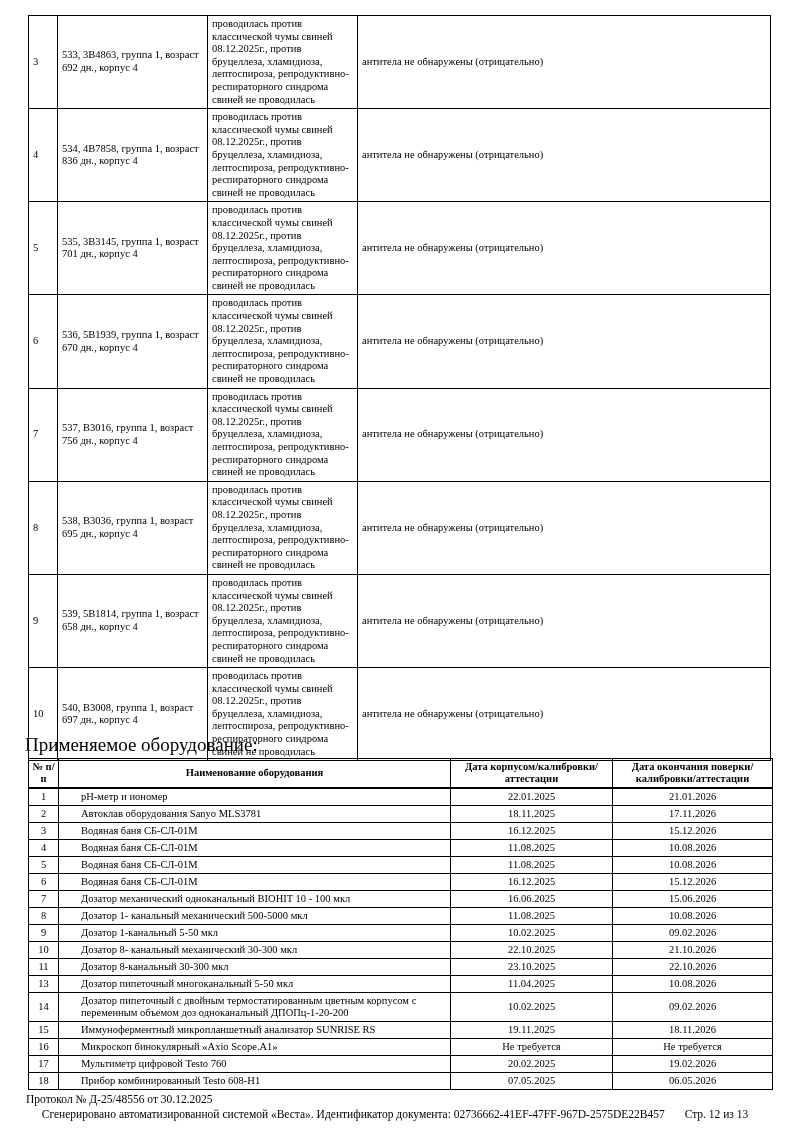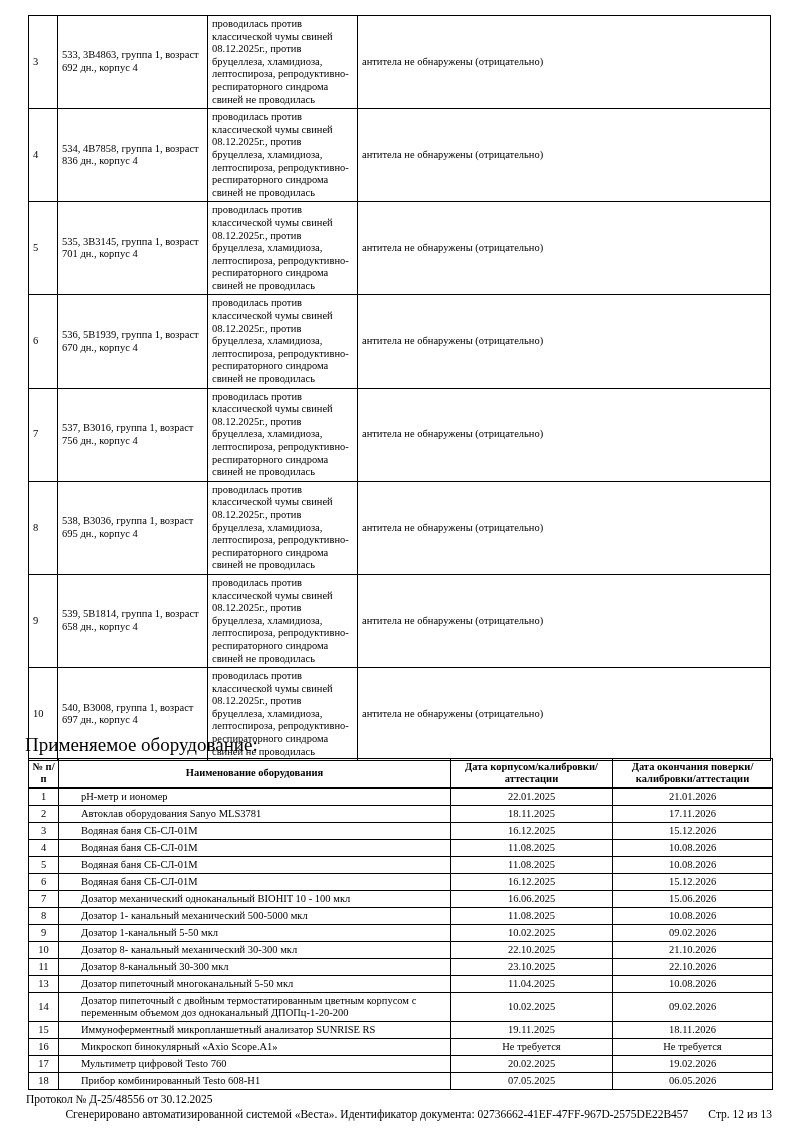--- a/index.html
+++ b/index.html
@@ -101,21 +101,21 @@
     margin-left: 8px;
   }
   .footer-generated {
     position: absolute;
     left: 18px;
     top: 1107px;
     width: 754px;
     font-size: 11.5px;
     line-height: 14px;
     display: flex;
-    justify-content: flex-end;
+    justify-content: center;
   }
   .footer-generated .page-label {
     white-space: nowrap;
     padding-left: 20px;
   }
 </style>
 </head>
 <body>
 
 <div class="page">

